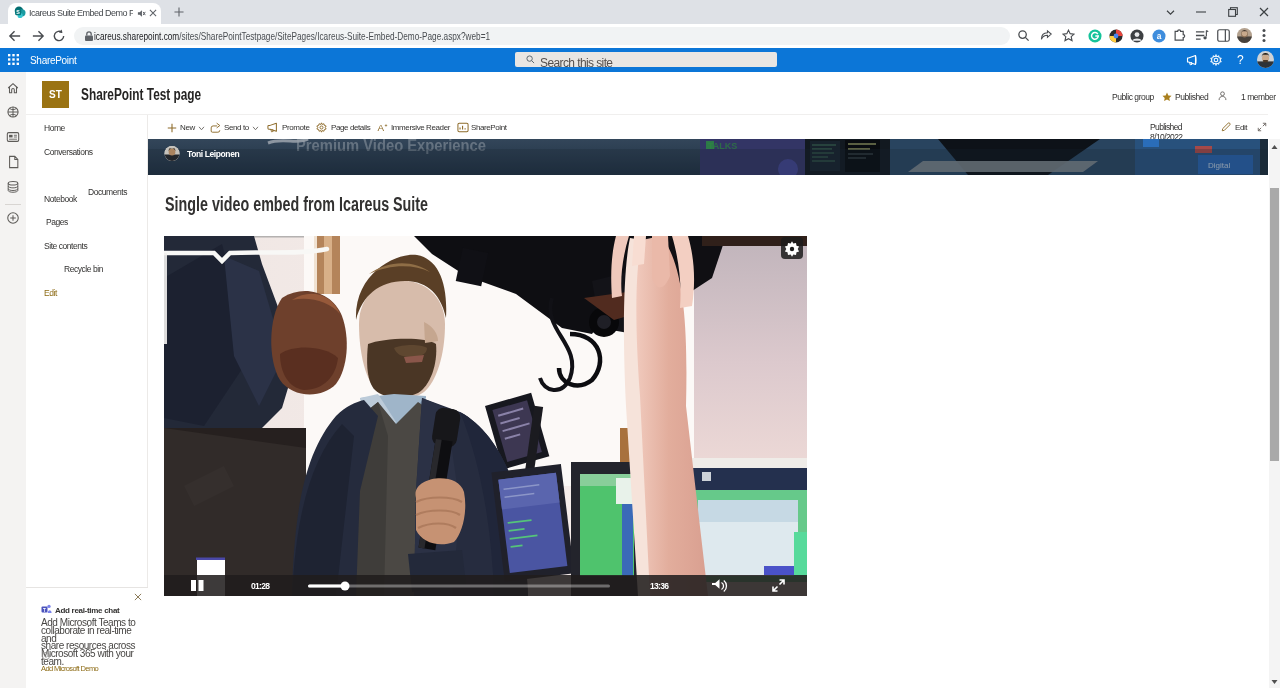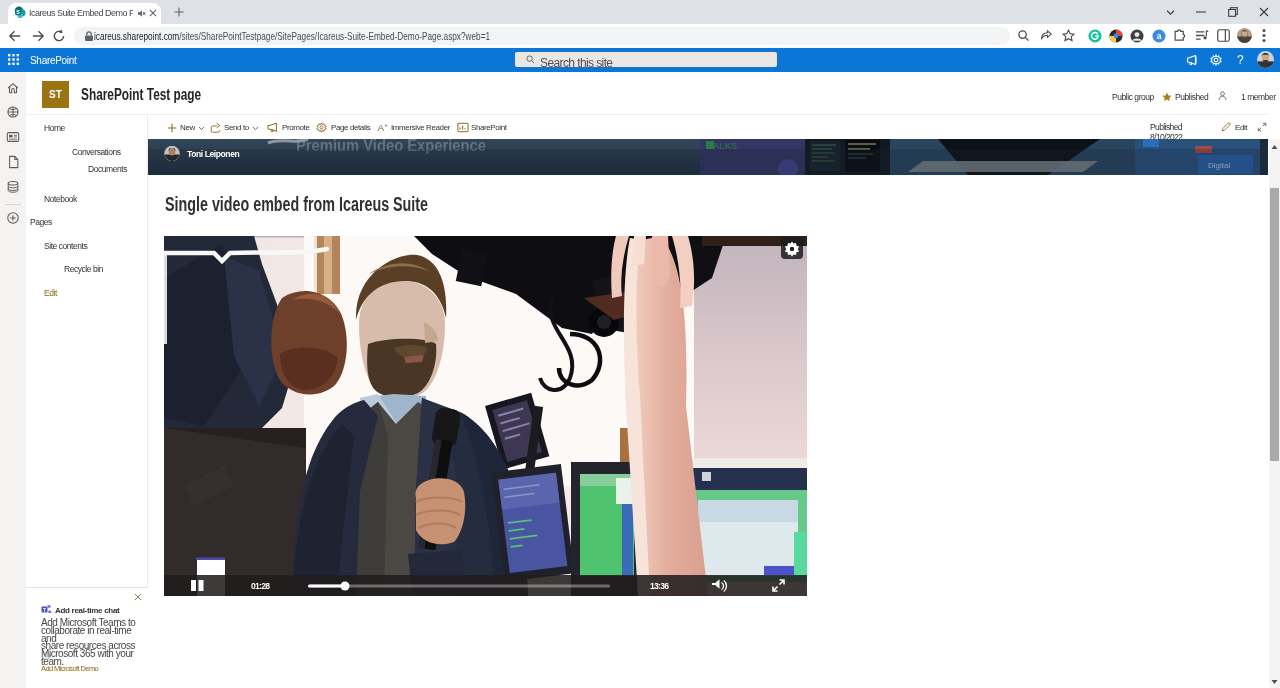--- a/index.html
+++ b/index.html
@@ -194,24 +194,24 @@
       <path d="M2.5 3.8 V12 c0 1.1 2.5 2 5.5 2 s5.5 -0.9 5.5 -2 V3.8 M2.5 7 c0 1.1 2.5 2 5.5 2 s5.5 -0.9 5.5 -2 M2.5 10 c0 1.1 2.5 2 5.5 2 s5.5 -0.9 5.5 -2" fill="none" stroke="#5d5b58" stroke-width="1.1"></path>
     </svg>
   <div class="abs" style="left:5px;top:204px;width:16px;height:1px;background:#d8d5d2;"></div>
   <svg class="abs" style="left:6px;top:211px;" width="14" height="14" viewBox="0 0 16 16">
       <circle cx="8" cy="8" r="6" fill="none" stroke="#5d5b58" stroke-width="1.2"></circle>
       <path d="M8 4.8 V11.2 M4.8 8 H11.2" stroke="#5d5b58" stroke-width="1.2"></path>
     </svg>
 
   <div class="abs" style="left:26px;top:72px;width:122px;height:616px;background:#fff;"></div>
   <div class="abs sm" style="left:44px;top:123px;">Home</div>
-  <div class="abs sm" style="left:44px;top:147px;margin-left:28px;">Conversations</div>
-  <div class="abs sm" style="left:44px;top:164px;padding-left:44px;">Documents</div>
+  <div class="abs sm" style="left:44px;top:147px;">Conversations</div>
+  <div class="abs sm" style="left:44px;top:187px;padding-left:44px;">Documents</div>
   <div class="abs sm" style="left:44px;top:194px;">Notebook</div>
-  <div class="abs sm" style="left:30px;top:217px;">Pages</div>
+  <div class="abs sm" style="left:46px;top:217px;">Pages</div>
   <div class="abs sm" style="left:44px;top:241px;">Site contents</div>
   <div class="abs sm" style="left:44px;top:264px;padding-left:20px;">Recycle bin</div>
   <div class="abs sm" style="left:44px;top:288px;color:#8d6b15;">Edit</div>
 
   <div class="abs" style="left:147px;top:115px;width:1px;height:573px;background:#eceae8;"></div>
 
   <div class="abs" style="left:42px;top:81px;width:27px;height:27px;background:#9a7313;"></div>
   <div class="abs" style="left:42px;top:81px;width:27px;height:27px;font-size:10px;font-weight:bold;color:#fff;text-align:center;line-height:27px;letter-spacing:0.2px;">ST</div>
   <div class="abs" style="left:81px;top:86px;font-size:16px;font-weight:bold;color:#252423;white-space:nowrap;transform:scaleX(0.74);transform-origin:0 0;">SharePoint Test page</div>
   <div class="abs sm" style="left:1112px;top:92px;">Public group</div>

